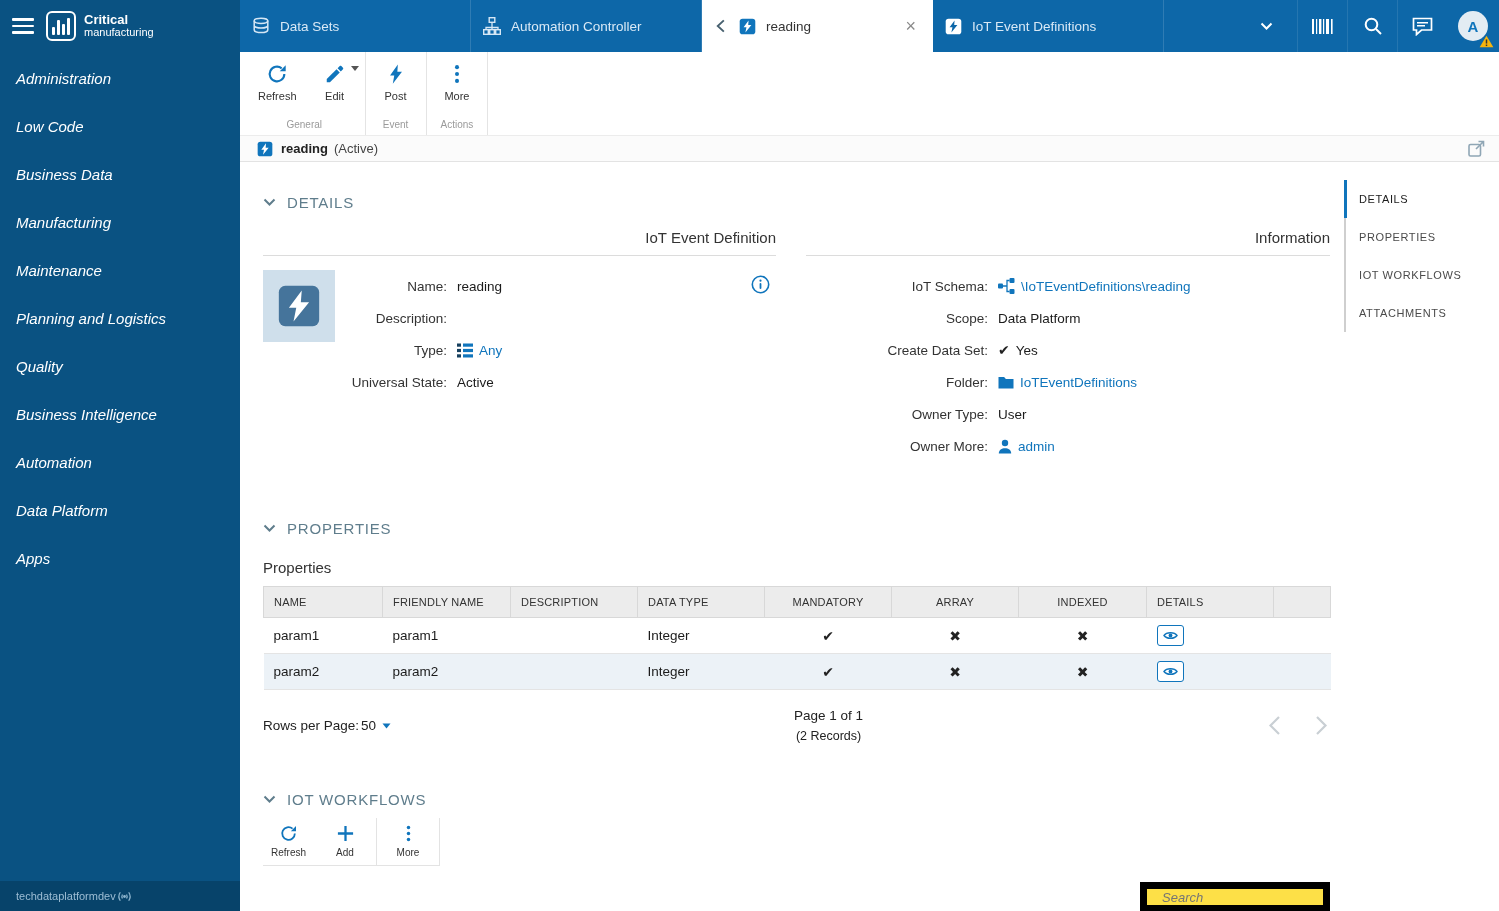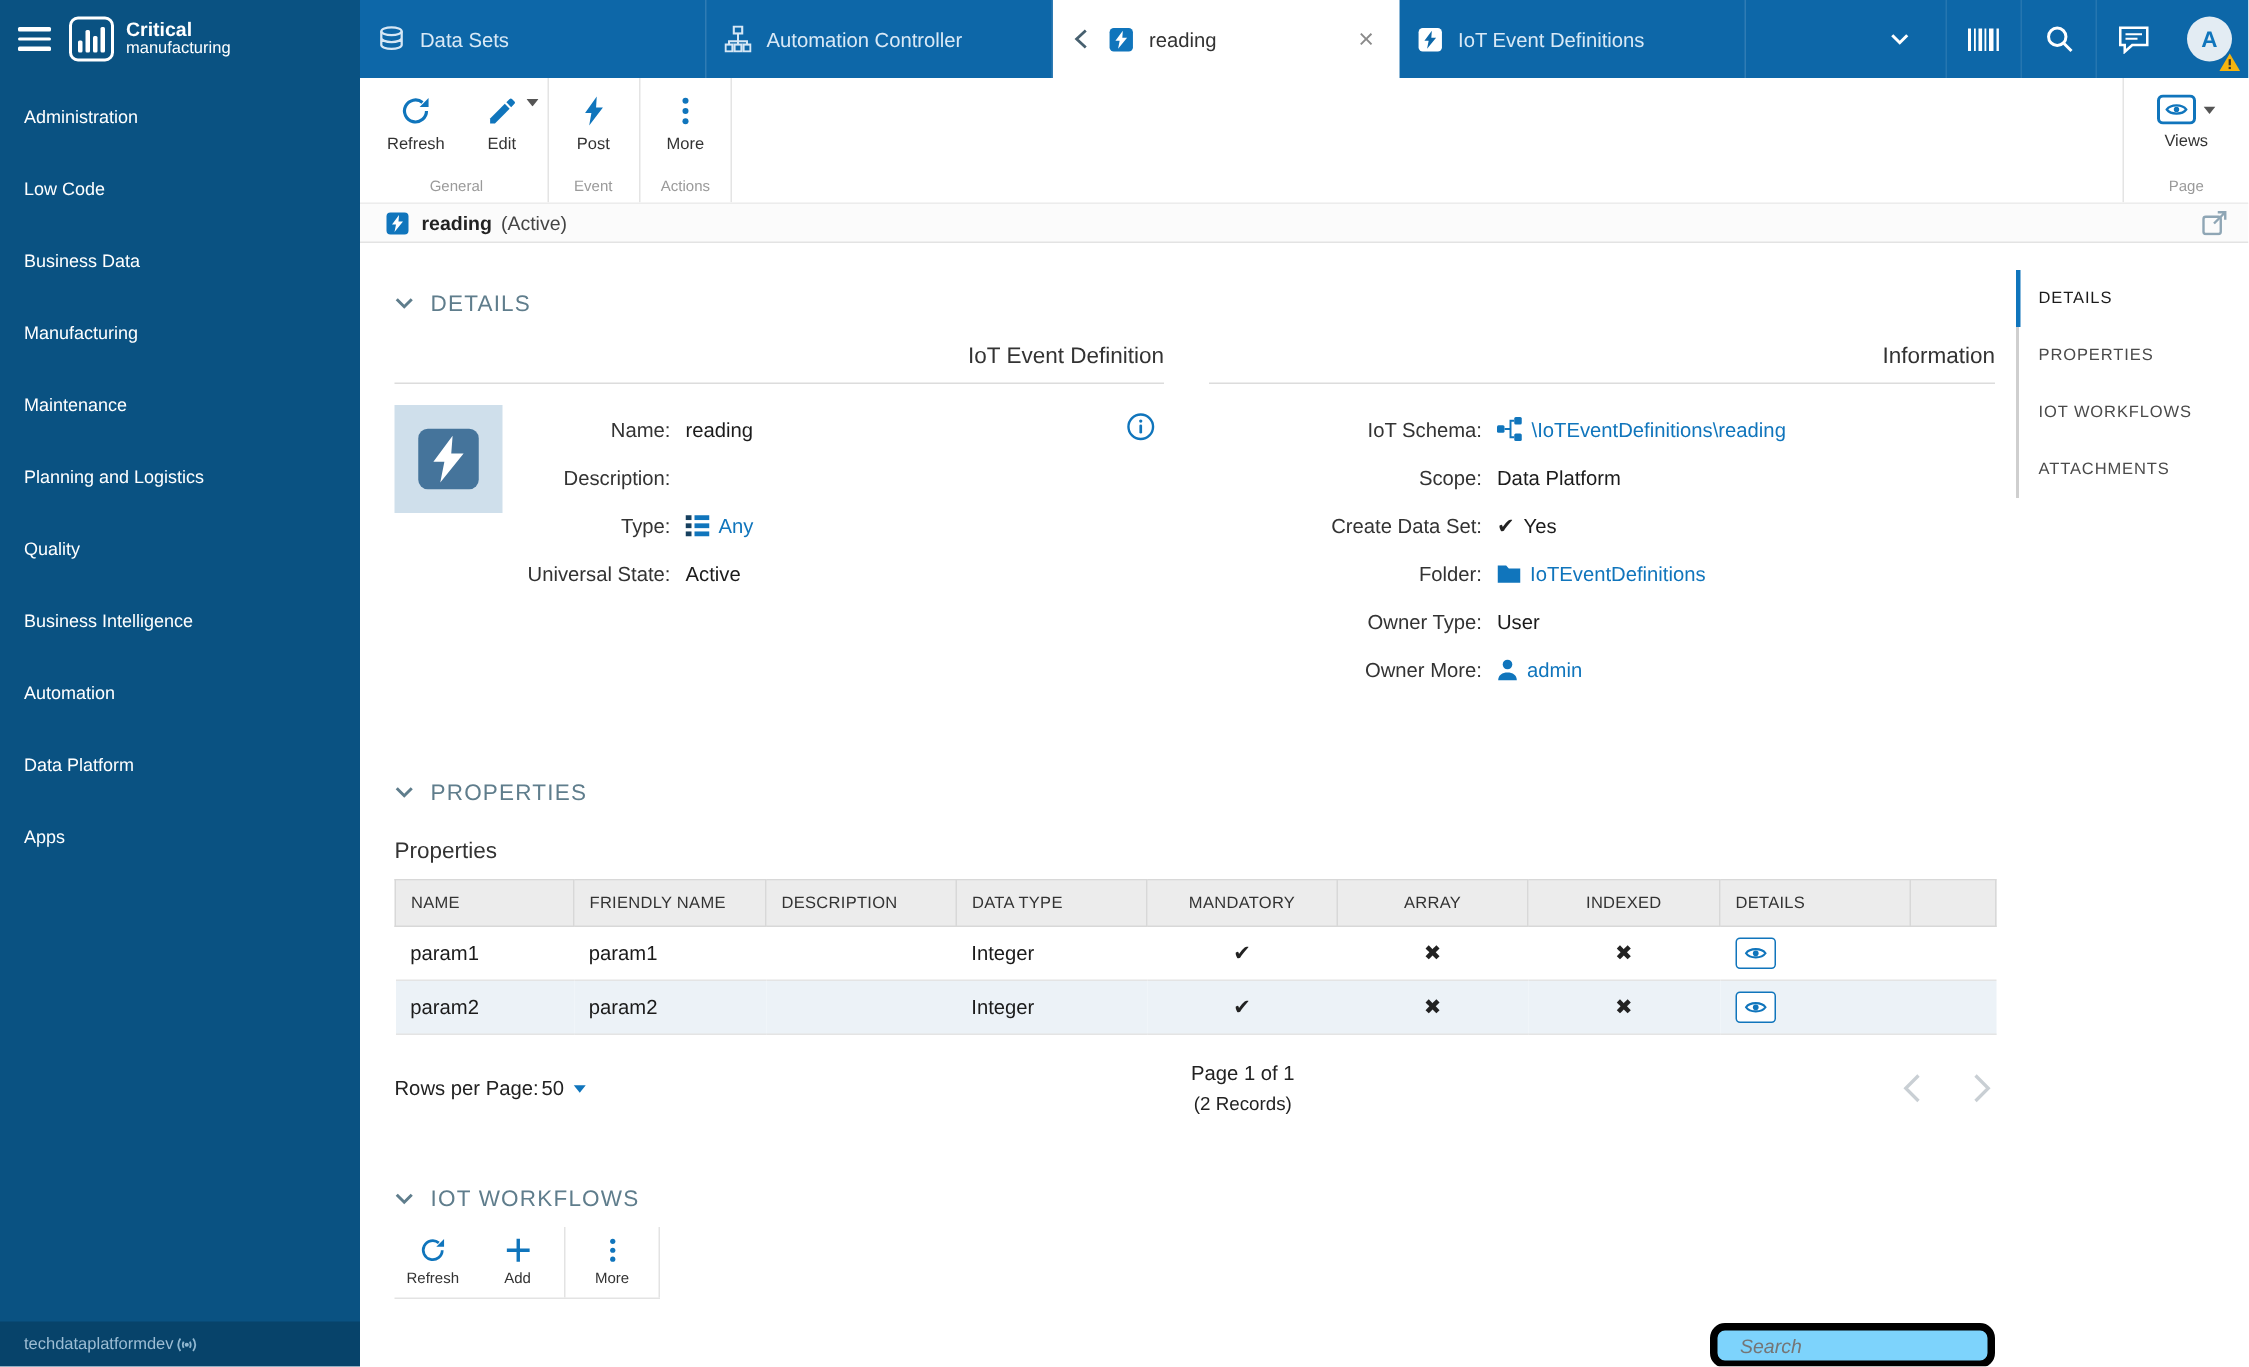--- a/index.html
+++ b/index.html
@@ -12,21 +12,21 @@
   .sb-header{height:52px;display:flex;align-items:center;gap:12px;padding-left:12px;flex-shrink:0;}
   .hamburger{width:22px;display:flex;flex-direction:column;gap:4px;cursor:pointer;padding:4px 0;}
   .hamburger span{height:2.5px;background:#fff;border-radius:1px;display:block;}
   .logo{display:flex;align-items:center;gap:8px;}
   .logo-mark{width:30px;height:30px;border:2.5px solid #fff;border-radius:6px;display:flex;align-items:flex-end;justify-content:center;gap:2px;padding:4px 3px;}
   .logo-mark i{display:block;width:3px;background:#fff;border-radius:1px;}
   .logo-text{line-height:1.05;}
   .logo-line1{font-weight:bold;font-size:13px;display:block;}
   .logo-line2{font-size:11px;display:block;}
   .sb-nav{flex:1;padding-top:2px;}
-  .sb-item{height:48px;display:flex;align-items:center;padding-left:16px;font-size:12px;cursor:pointer;}
+  .sb-item{height:48px;display:flex;align-items:center;padding-left:16px;font-size:15px;cursor:pointer;font-style:italic;}
   .sb-footer{height:30px;background:#07436a;display:flex;align-items:center;justify-content:flex-start;
     padding:0 12px 0 16px;font-size:11px;color:#9dbdd4;flex-shrink:0;}
 
   
   .main{flex:1;display:flex;flex-direction:column;min-width:0;}
 
   
   .topbar{height:52px;background:#0d67a8;display:flex;align-items:stretch;color:#d9e9f6;flex-shrink:0;}
   .tab{width:231px;display:flex;align-items:center;gap:10px;padding:0 12px;font-size:13.5px;
     border-right:1px solid rgba(255,255,255,0.14);cursor:pointer;white-space:nowrap;}
@@ -98,21 +98,21 @@
   .pg-nav{display:flex;gap:30px;align-items:center;}
   .pg-btn{cursor:default;display:flex;padding:2px;}
 
   
   .sec-workflows{margin-top:46px;}
   .wf-toolbar{display:inline-flex;margin-top:10px;border-bottom:1px solid #e3e3e3;}
   .wf-group{display:flex;gap:24px;padding:6px 16px 7px;border-right:1px solid #e3e3e3;}
   .wf-group:first-child{padding-left:8px;}
   .wf-btn{display:flex;flex-direction:column;align-items:center;gap:4px;font-size:10px;color:#333;cursor:pointer;min-width:30px;}
   .search-row{width:1067px;display:flex;justify-content:flex-end;margin-top:16px;}
-  .search-box{width:190px;height:30px;border:5px solid #000000;border-radius:10px;background:#7dd3fc;
+  .search-box{width:190px;height:30px;border:7px solid #000000;border-radius:0;background:#fde047;
     display:flex;align-items:center;gap:7px;padding:0 8px;}
   .search-box input{border:none;outline:none;flex:1;font-size:13px;font-style:italic;color:#555;
     font-family:"Liberation Sans","DejaVu Sans",sans-serif;background:transparent;}
 
   
   .anchor-nav{position:absolute;left:1104px;top:18px;width:150px;}
   .anchor-item{border-left:2px solid #cfcfcf;padding:13px 0 13px 13px;font-size:11px;color:#4a4a4a;
     letter-spacing:0.6px;cursor:pointer;}
   .anchor-item.active{border-left:3px solid #1075bc;padding-left:12px;color:#1b1b1b;}
 </style>
@@ -282,38 +282,20 @@
           <div class="tb-btn">
             <svg width="22" height="22" viewBox="0 0 24 24">
               <circle cx="12" cy="4.5" r="2.2" fill="#1075bc"></circle>
                 <circle cx="12" cy="12" r="2.2" fill="#1075bc"></circle>
                 <circle cx="12" cy="19.5" r="2.2" fill="#1075bc"></circle>
             </svg>
             <span class="lbl">More</span>
           </div>
         </div>
         <div class="tb-glabel">Actions</div>
-      </div>
-      <div class="tb-group tb-right">
-        <div class="tb-btns">
-          <div class="tb-btn">
-            <div class="views-row">
-              <svg width="26" height="20" viewBox="0 0 26 20">
-                <rect x="1" y="1" width="24" height="18" rx="3" fill="none" stroke="#1075bc" stroke-width="2"></rect>
-                <path d="M6.5 10c2.6-3.6 10.4-3.6 13 0-2.6 3.6-10.4 3.6-13 0z" fill="none" stroke="#1075bc" stroke-width="1.5"></path>
-                <circle cx="13" cy="10" r="1.8" fill="#1075bc"></circle>
-              </svg>
-              <svg width="8" height="5" viewBox="0 0 8 5">
-                <path d="M0 0h8L4 5z" fill="#555"></path>
-              </svg>
-            </div>
-            <span class="lbl">Views</span>
-          </div>
-        </div>
-        <div class="tb-glabel">Page</div>
       </div>
     </div>
 
     <div class="breadcrumb">
       <svg width="16" height="16" viewBox="0 0 24 24">
         <rect x="1" y="1" width="22" height="22" rx="4" fill="#1075bc"></rect>
         <path d="M13.5 3.5 6.5 13h4l-1.5 7.5L17.5 10h-4.5z" fill="#fff"></path>
       </svg>
       <span class="bc-title">reading</span>
       <span class="bc-status">(Active)</span>

